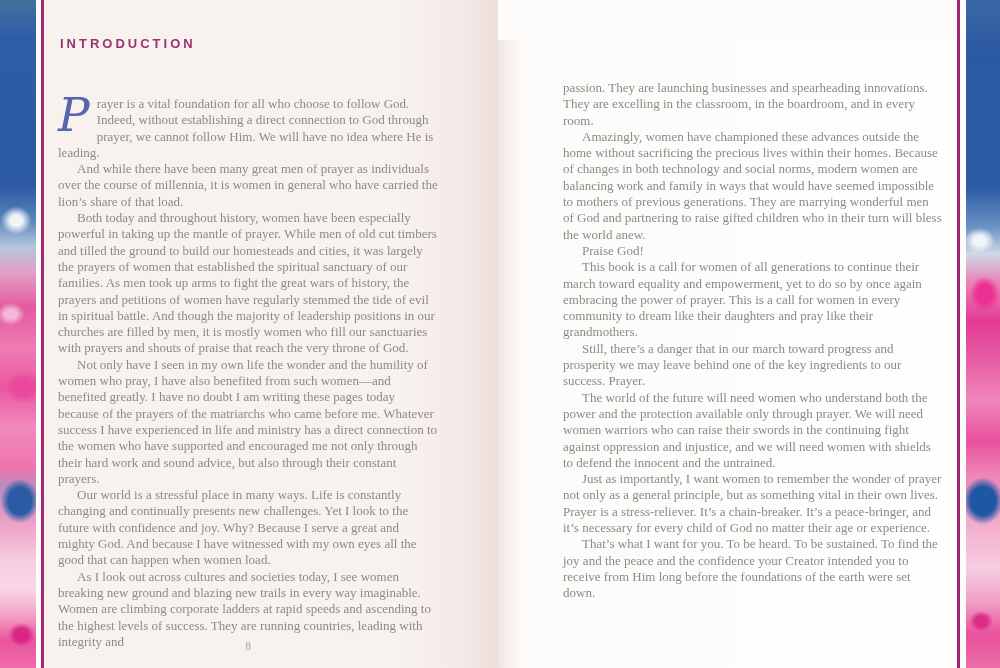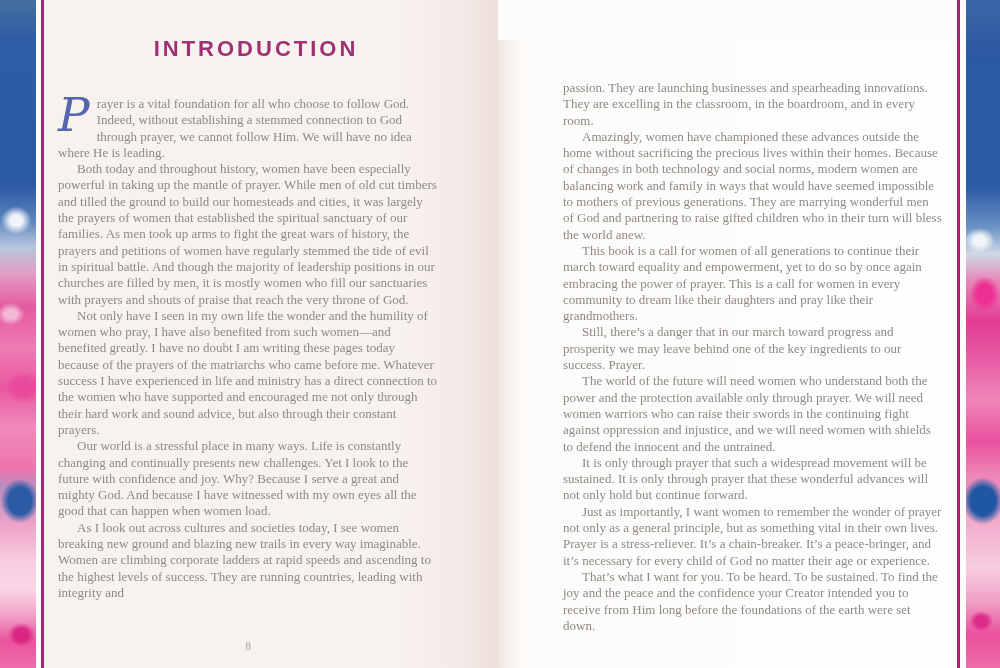--- a/index.html
+++ b/index.html
@@ -42,24 +42,23 @@
   .page.left{
     left:44px;width:454px;
     background:linear-gradient(to right,#f8f2ef 0%,#f8f2ef 78%,#f4eae7 92%,#eddfdb 100%);
   }
   .page.right{
     left:498px;width:459px;
     background:linear-gradient(to right,#efe4e0 0%,#f8f2ee 2.5%,#fdfbf9 6%,#fefefe 100%);
     margin-top:40px;
   }
   .chapter-title{
-    position:absolute;top:36px;left:22px;width:380px;margin:0;
-    text-align:center;
+    position:absolute;top:36px;left:16px;width:380px;margin:0;
     font-family:"Liberation Sans","DejaVu Sans",sans-serif;
-    font-size:22px;font-weight:700;letter-spacing:3px;
+    font-size:13px;font-weight:700;letter-spacing:3px;
     color:var(--heading-color,#9d3174);
   }
   .body-text{
     position:absolute;
     font-size:13px;line-height:16.3px;
     color:var(--body-color,#8d8a86);
     text-align:left;
   }
   .body-text.left{left:14px;top:96px;width:381px;}
   .body-text.right{left:65px;top:40px;width:379px;}
@@ -85,37 +84,38 @@
 
 <div class="book">
 
   <div class="edge-art left"></div>
   <div class="edge-gap left"></div>
   <div class="edge-rule left"></div>
 
   <main class="page left">
     <h1 class="chapter-title">INTRODUCTION</h1>
     <div class="body-text left">
-      <p class="no-indent"><span class="dropcap">P</span><span>rayer is a vital foundation for all who choose to follow God. Indeed, without establishing a stemmed connection to God through prayer, we cannot follow Him. We will have no idea where He is leading.</span></p>
+      <p class="no-indent"><span class="dropcap">P</span><span>rayer is a vital foundation for all who choose to follow God. Indeed, without establishing a direct connection to God through prayer, we cannot follow Him. We will have no idea where He is leading.</span></p>
+      <p>And while there have been many great men of prayer as individuals over the course of millennia, it is women in general who have carried the lion’s share of that load.</p>
       <p>Both today and throughout history, women have been especially powerful in taking up the mantle of prayer. While men of old cut timbers and tilled the ground to build our homesteads and cities, it was largely the prayers of women that established the spiritual sanctuary of our families. As men took up arms to fight the great wars of history, the prayers and petitions of women have regularly stemmed the tide of evil in spiritual battle. And though the majority of leadership positions in our churches are filled by men, it is mostly women who fill our sanctuaries with prayers and shouts of praise that reach the very throne of God.</p>
       <p>Not only have I seen in my own life the wonder and the humility of women who pray, I have also benefited from such women—and benefited greatly. I have no doubt I am writing these pages today because of the prayers of the matriarchs who came before me. Whatever success I have experienced in life and ministry has a direct connection to the women who have supported and encouraged me not only through their hard work and sound advice, but also through their constant prayers.</p>
       <p>Our world is a stressful place in many ways. Life is constantly changing and continually presents new challenges. Yet I look to the future with confidence and joy. Why? Because I serve a great and mighty God. And because I have witnessed with my own eyes all the good that can happen when women load.</p>
       <p>As I look out across cultures and societies today, I see women breaking new ground and blazing new trails in every way imaginable. Women are climbing corporate ladders at rapid speeds and ascending to the highest levels of success. They are running countries, leading with integrity and</p>
     </div>
     <div class="pagenum left">8</div>
   </main>
 
   <main class="page right">
     <div class="body-text right">
       <p class="no-indent">passion. They are launching businesses and spearheading innovations. They are excelling in the classroom, in the boardroom, and in every room.</p>
       <p>Amazingly, women have championed these advances outside the home without sacrificing the precious lives within their homes. Because of changes in both technology and social norms, modern women are balancing work and family in ways that would have seemed impossible to mothers of previous generations. They are marrying wonderful men of God and partnering to raise gifted children who in their turn will bless the world anew.</p>
+      <p>Praise God!</p>
       <p>This book is a call for women of all generations to continue their march toward equality and empowerment, yet to do so by once again embracing the power of prayer. This is a call for women in every community to dream like their daughters and pray like their grandmothers.</p>
       <p>Still, there’s a danger that in our march toward progress and prosperity we may leave behind one of the key ingredients to our success. Prayer.</p>
       <p>The world of the future will need women who understand both the power and the protection available only through prayer. We will need women warriors who can raise their swords in the continuing fight against oppression and injustice, and we will need women with shields to defend the innocent and the untrained.</p>
-      <p>It is only through prayer that such a widespread movement will be sustained. It is only through prayer that these wonderful advances will not only hold but continue forward.</p>
       <p>Just as importantly, I want women to remember the wonder of prayer not only as a general principle, but as something vital in their own lives. Prayer is a stress-reliever. It’s a chain-breaker. It’s a peace-bringer, and it’s necessary for every child of God no matter their age or experience.</p>
       <p>That’s what I want for you. To be heard. To be sustained. To find the joy and the peace and the confidence your Creator intended you to receive from Him long before the foundations of the earth were set down.</p>
     </div>
     <div class="pagenum right">9</div>
   </main>
 
   <div class="edge-rule right"></div>
   <div class="edge-gap right"></div>
   <div class="edge-art right"></div>
 

